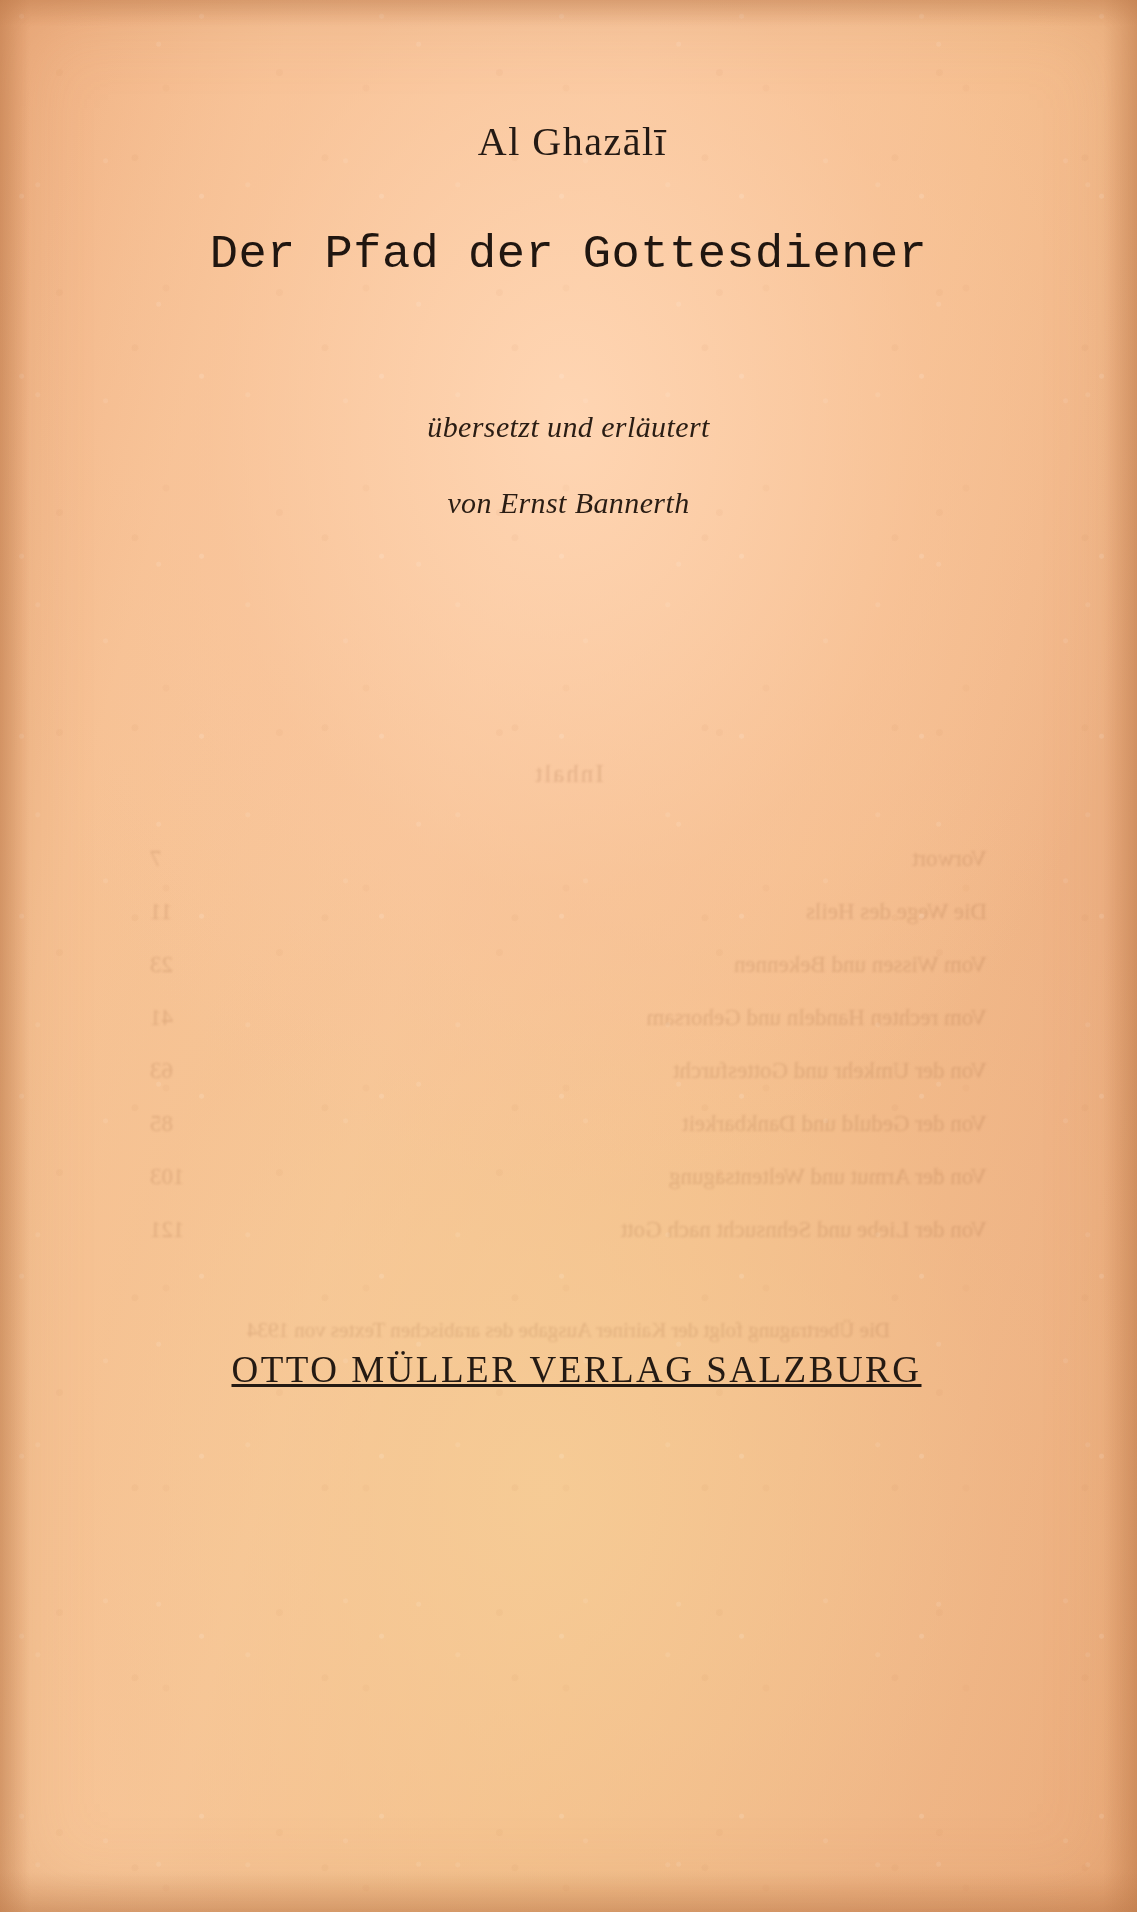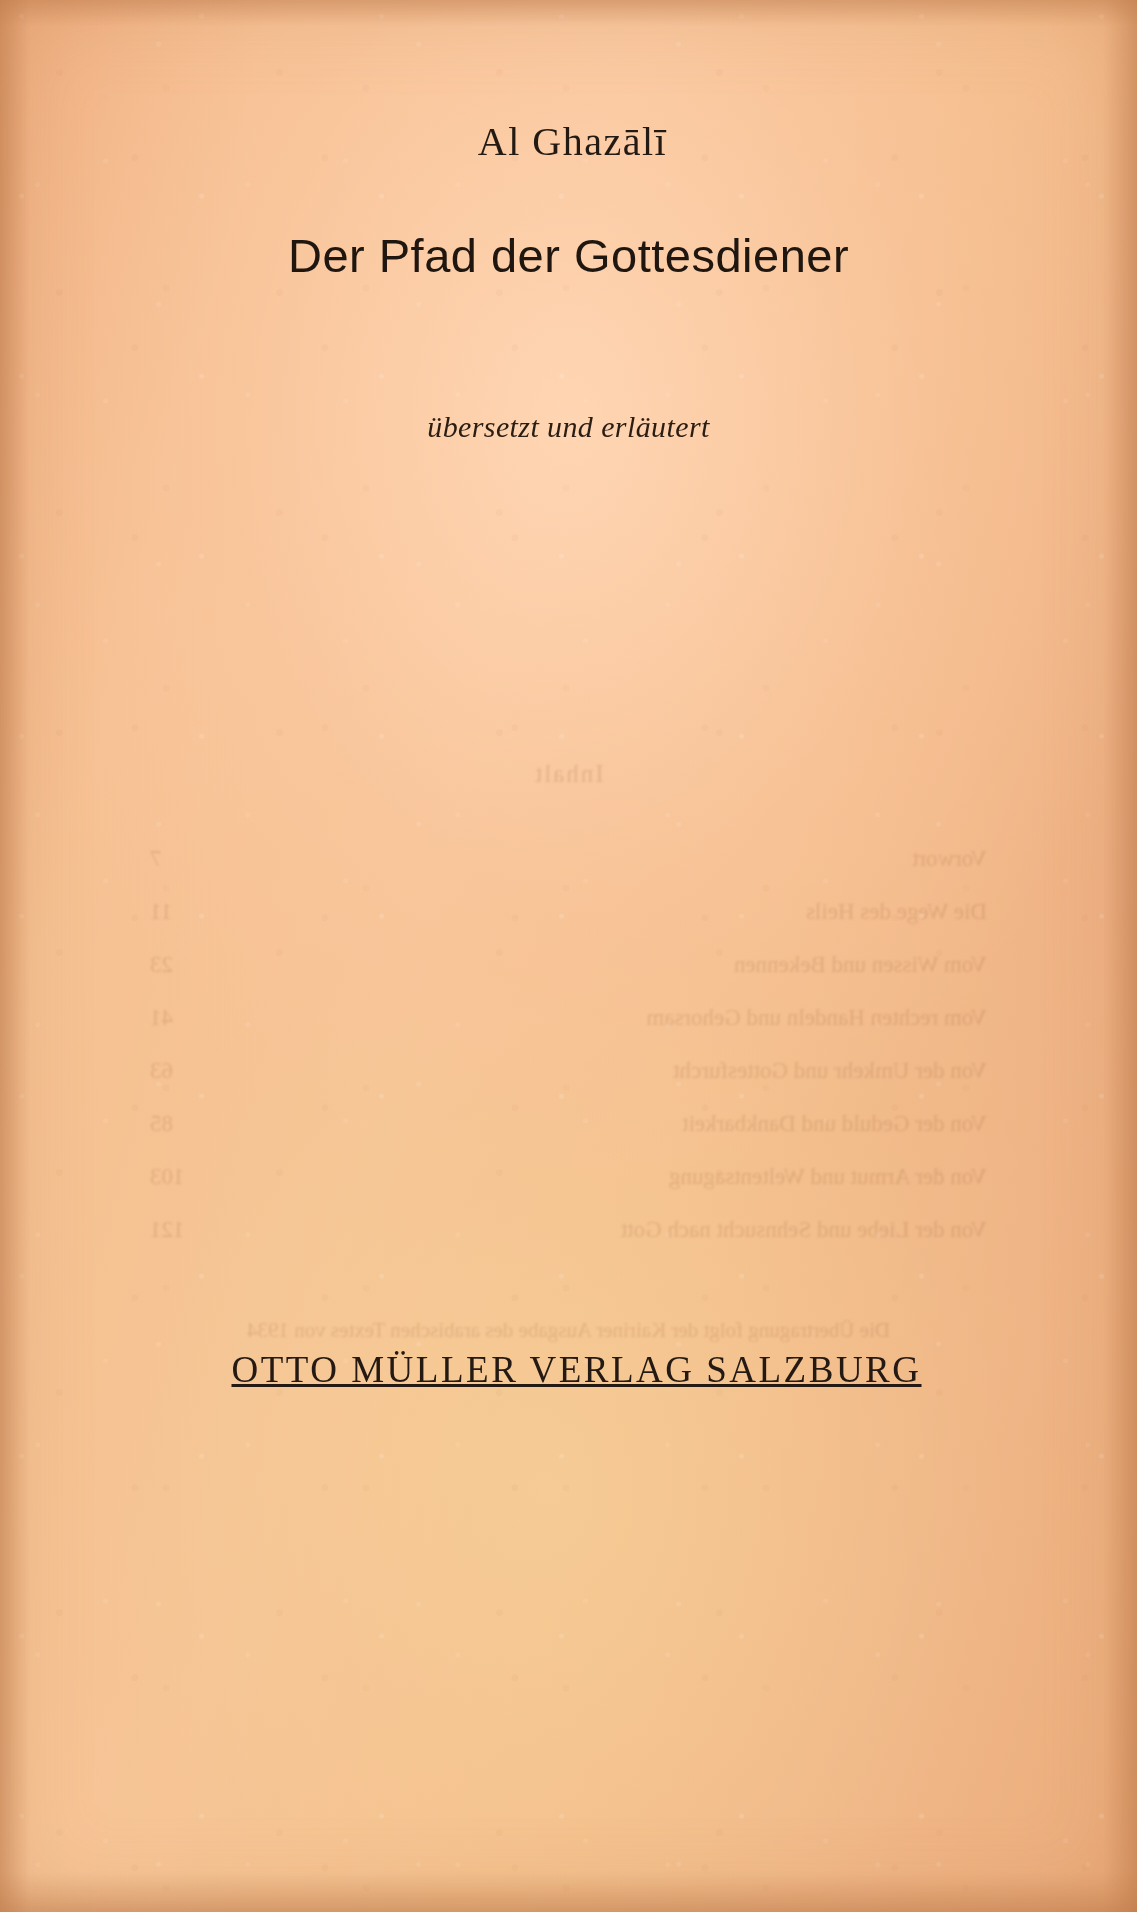--- a/index.html
+++ b/index.html
@@ -131,21 +131,21 @@
 
   .title {
     position: absolute;
     top: 228px;
     left: 0;
     right: 0;
     text-align: center;
     font-size: 47px;
     letter-spacing: 0.5px;
     color: #201610;
-    font-family: Liberation Sans, sans-serif;
+    font-family: Liberation Mono, monospace;
   }
 
   .subtitle-block {
     position: absolute;
     top: 410px;
     left: 0;
     right: 0;
     text-align: center;
     color: #2a1d14;
     font-style: italic;
@@ -218,20 +218,21 @@
     <div class="bleed-small">Die Übertragung folgt der Kairiner Ausgabe des arabischen Textes von 1934</div>
   </div>
 
   <div class="grain"></div>
 
   <div class="content">
     <div class="author">Al Ghazālī</div>
     <div class="title">Der Pfad der Gottesdiener</div>
     <div class="subtitle-block">
       <div class="subtitle-line-1">übersetzt und erläutert</div>
+      <div class="subtitle-line-2">von Ernst Bannerth</div>
     </div>
     <div class="publisher">OTTO MÜLLER VERLAG SALZBURG</div>
   </div>
 
   <div class="vignette"></div>
   <div class="edge-left"></div>
   <div class="edge-right"></div>
   <div class="edge-top"></div>
   <div class="edge-bottom"></div>
 </div>

